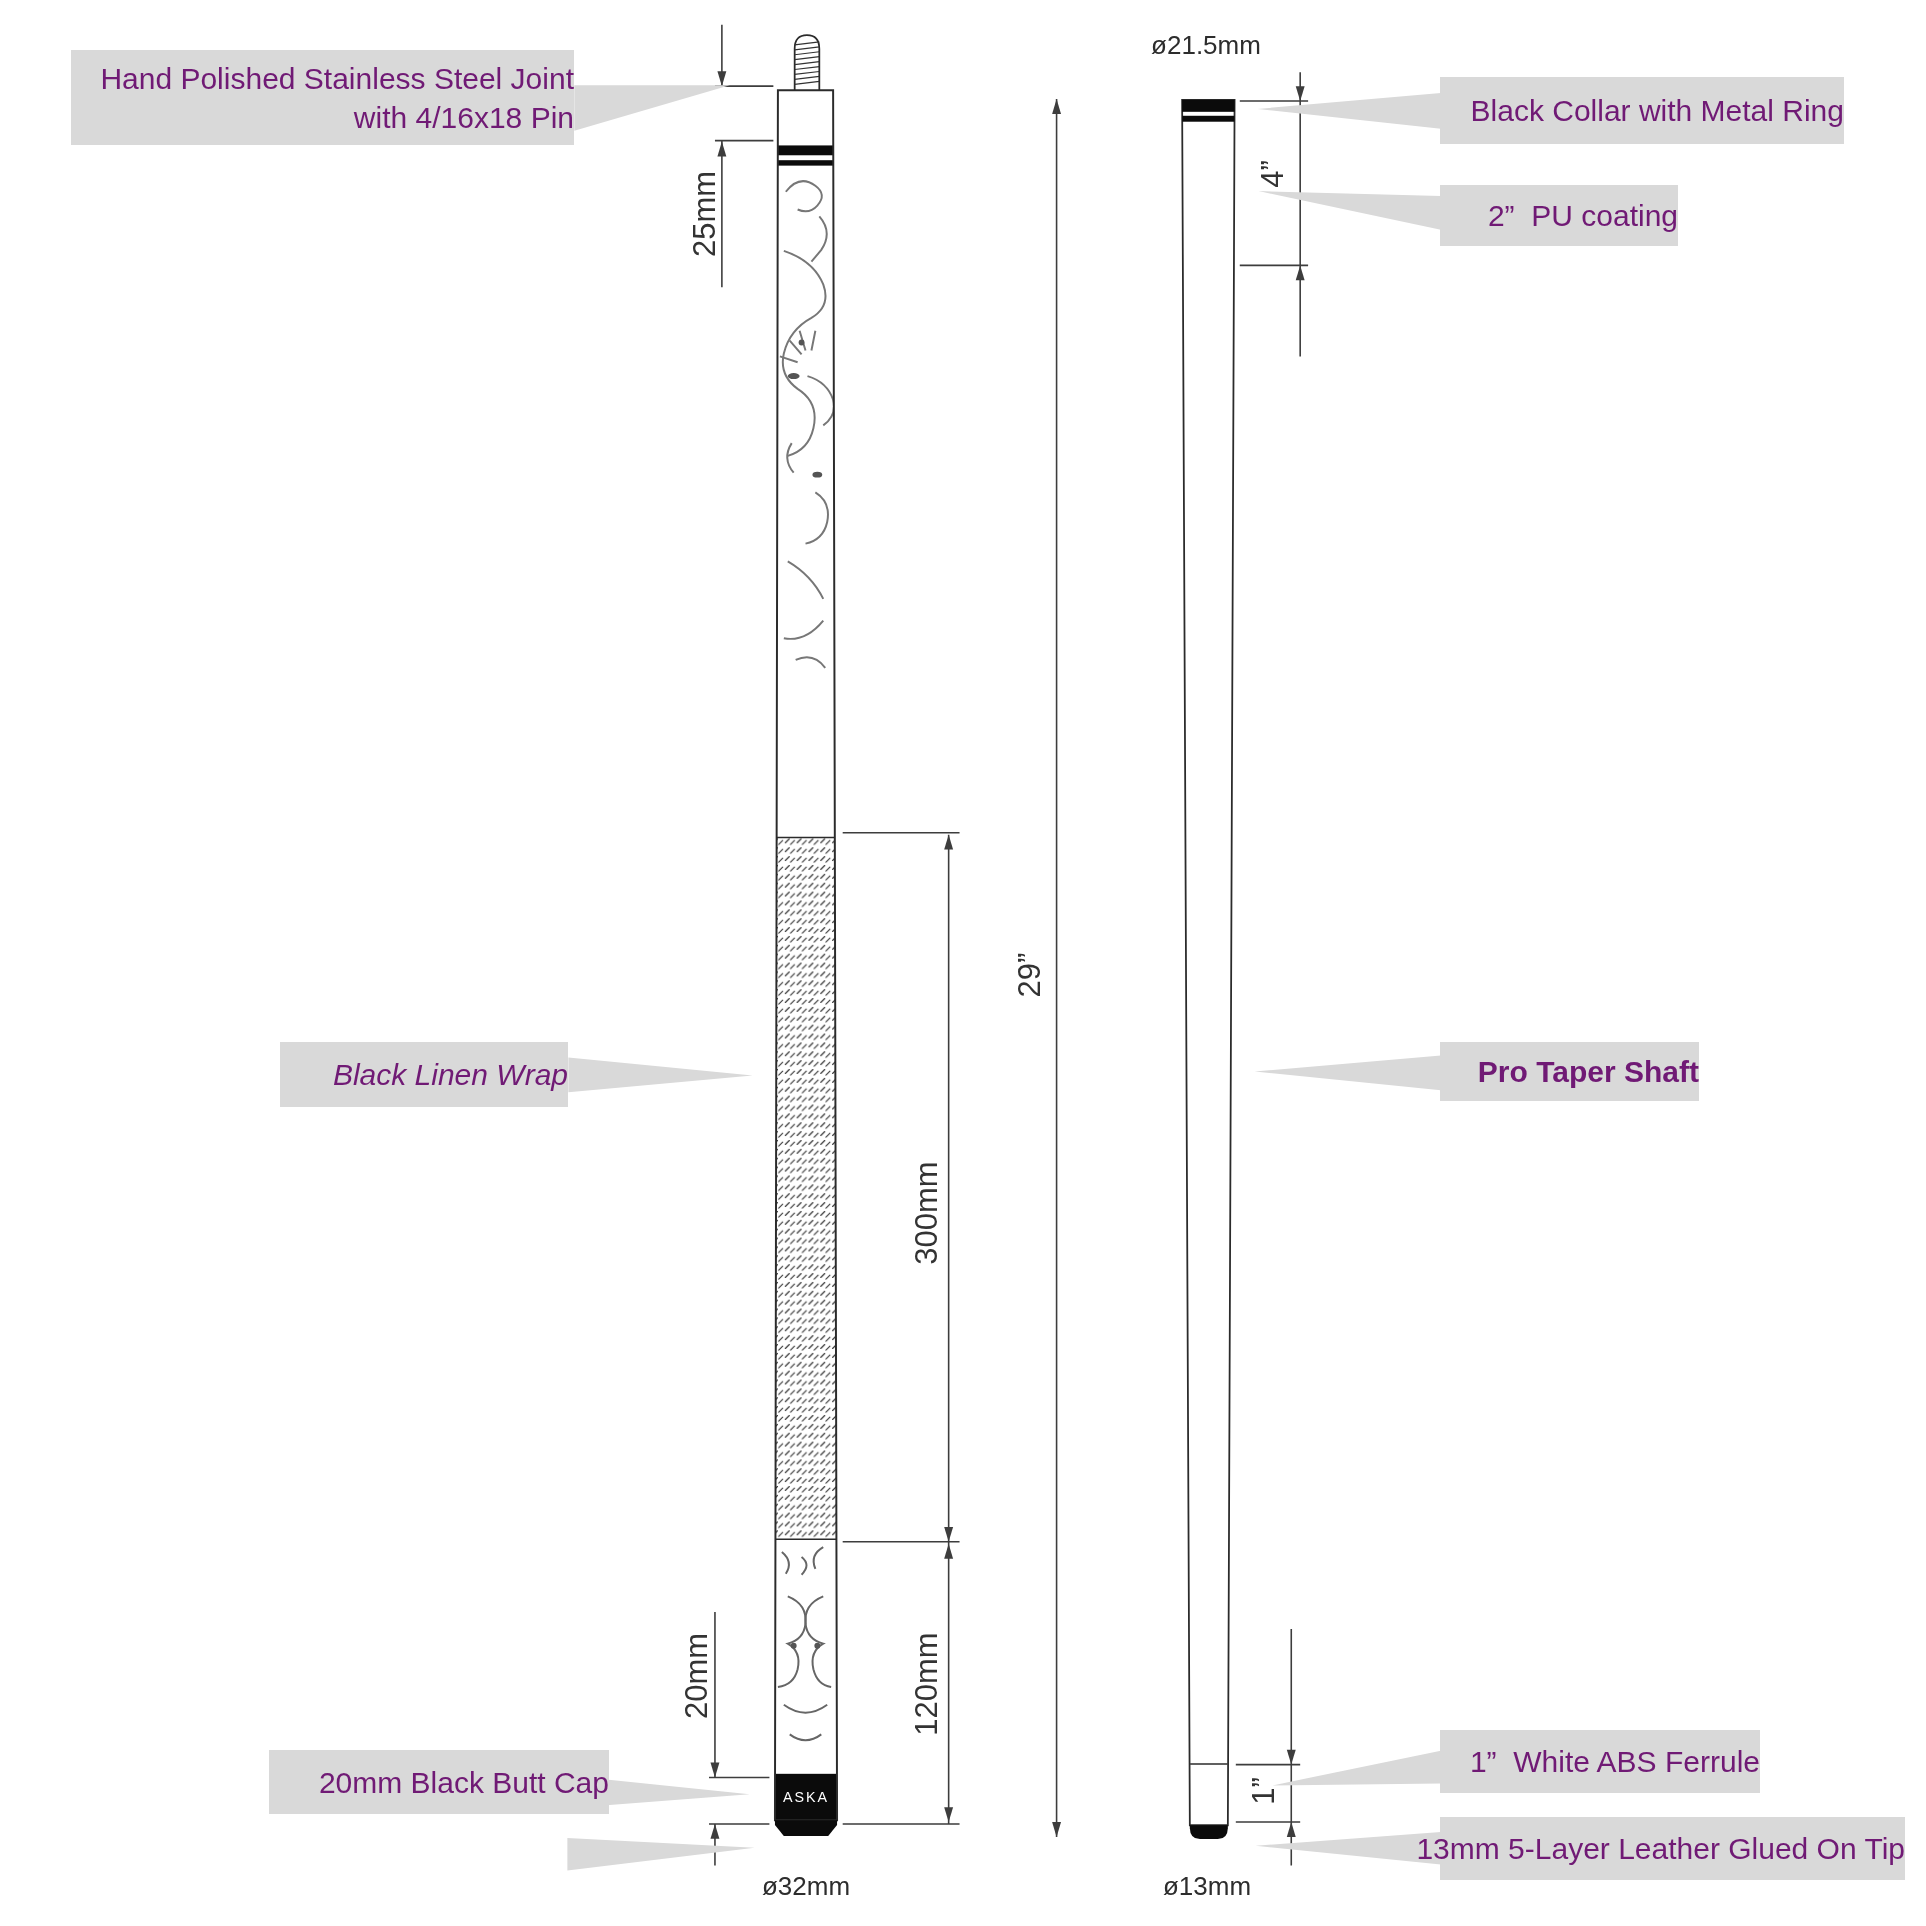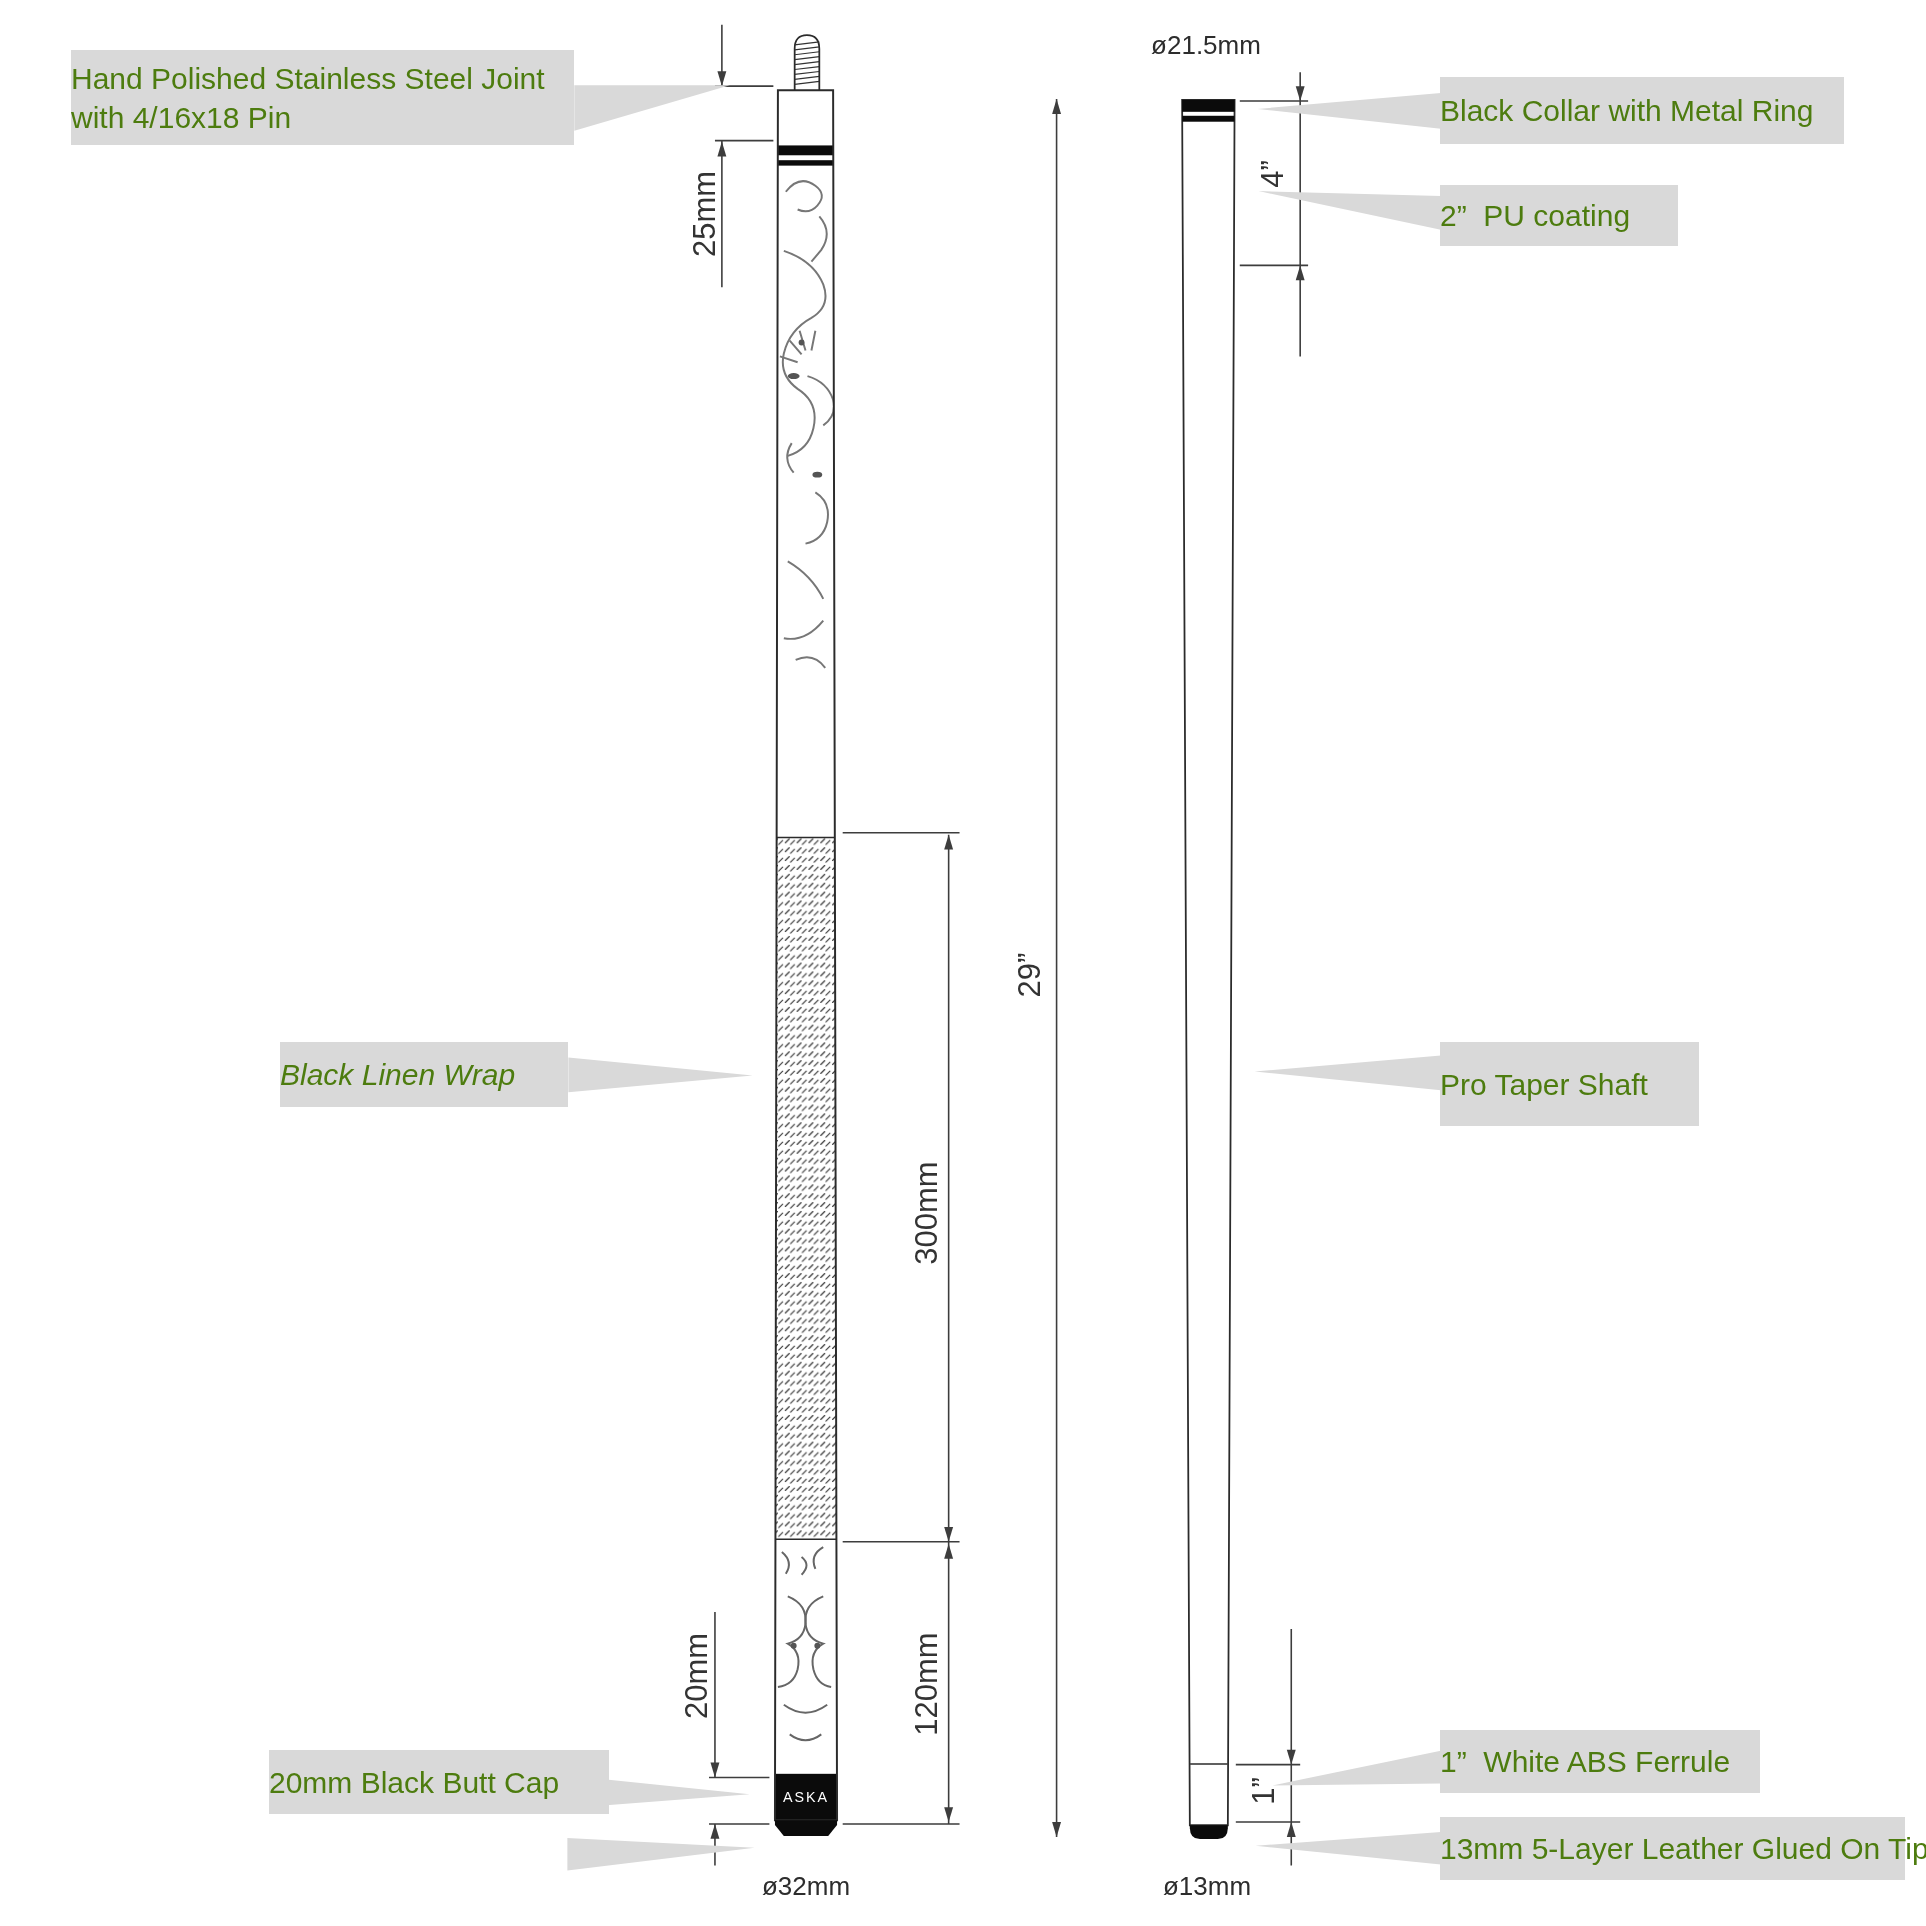--- a/index.html
+++ b/index.html
@@ -1,21 +1,21 @@
 <!DOCTYPE html>
 <html><head>
 <meta charset="utf-8">
 <style>
   html,body{margin:0;padding:0;background:#fff;}
   .canvas{position:relative;width:1927px;height:1927px;background:#ffffff;overflow:hidden;
           font-family:"Liberation Sans",sans-serif;color:#2d2d2d;}
   svg{position:absolute;left:0;top:0;}
   .callout{position:absolute;background:#d9d9d9;display:flex;flex-direction:column;
-           align-items:flex-start;justify-content:center;text-align:center;
-           font-size:30px;color:#4d7c0f;line-height:39px;white-space:pre;}
+           align-items:flex-end;justify-content:center;text-align:center;
+           font-size:30px;color:#701a75;line-height:39px;white-space:pre;}
   .dimtext{position:absolute;width:0;height:0;}
   .dimtext span{position:absolute;display:block;transform:translate(-50%,-50%) rotate(-90deg);
            font-size:31px;color:#333;white-space:nowrap;}
   .diatext{position:absolute;width:0;height:0;}
   .diatext span{position:absolute;display:block;transform:translate(-50%,-50%);
            font-size:26px;color:#2d2d2d;white-space:nowrap;}
 </style>
 </head>
 <body>
 
@@ -147,21 +147,21 @@
   </div>
 
   <div class="callout" style="left:1440px;top:185px;width:238px;height:61px;">
     <span>2”  PU coating</span>
   </div>
 
   <div class="callout" style="left:280px;top:1042px;width:288px;height:65px;font-style:italic;">
     <span>Black Linen Wrap</span>
   </div>
 
-  <div class="callout" style="left:1440px;top:1042px;width:259px;height:84px;">
+  <div class="callout" style="left:1440px;top:1042px;width:259px;height:59px;font-weight:bold;">
     <span>Pro Taper Shaft</span>
   </div>
 
   <div class="callout" style="left:228px;top:1750px;width:340px;height:64px;margin-left:41px;">
     <span>20mm Black Butt Cap</span>
   </div>
 
 
   <div class="callout" style="left:1440px;top:1730px;width:320px;height:63px;">
     <span>1”  White ABS Ferrule</span>

